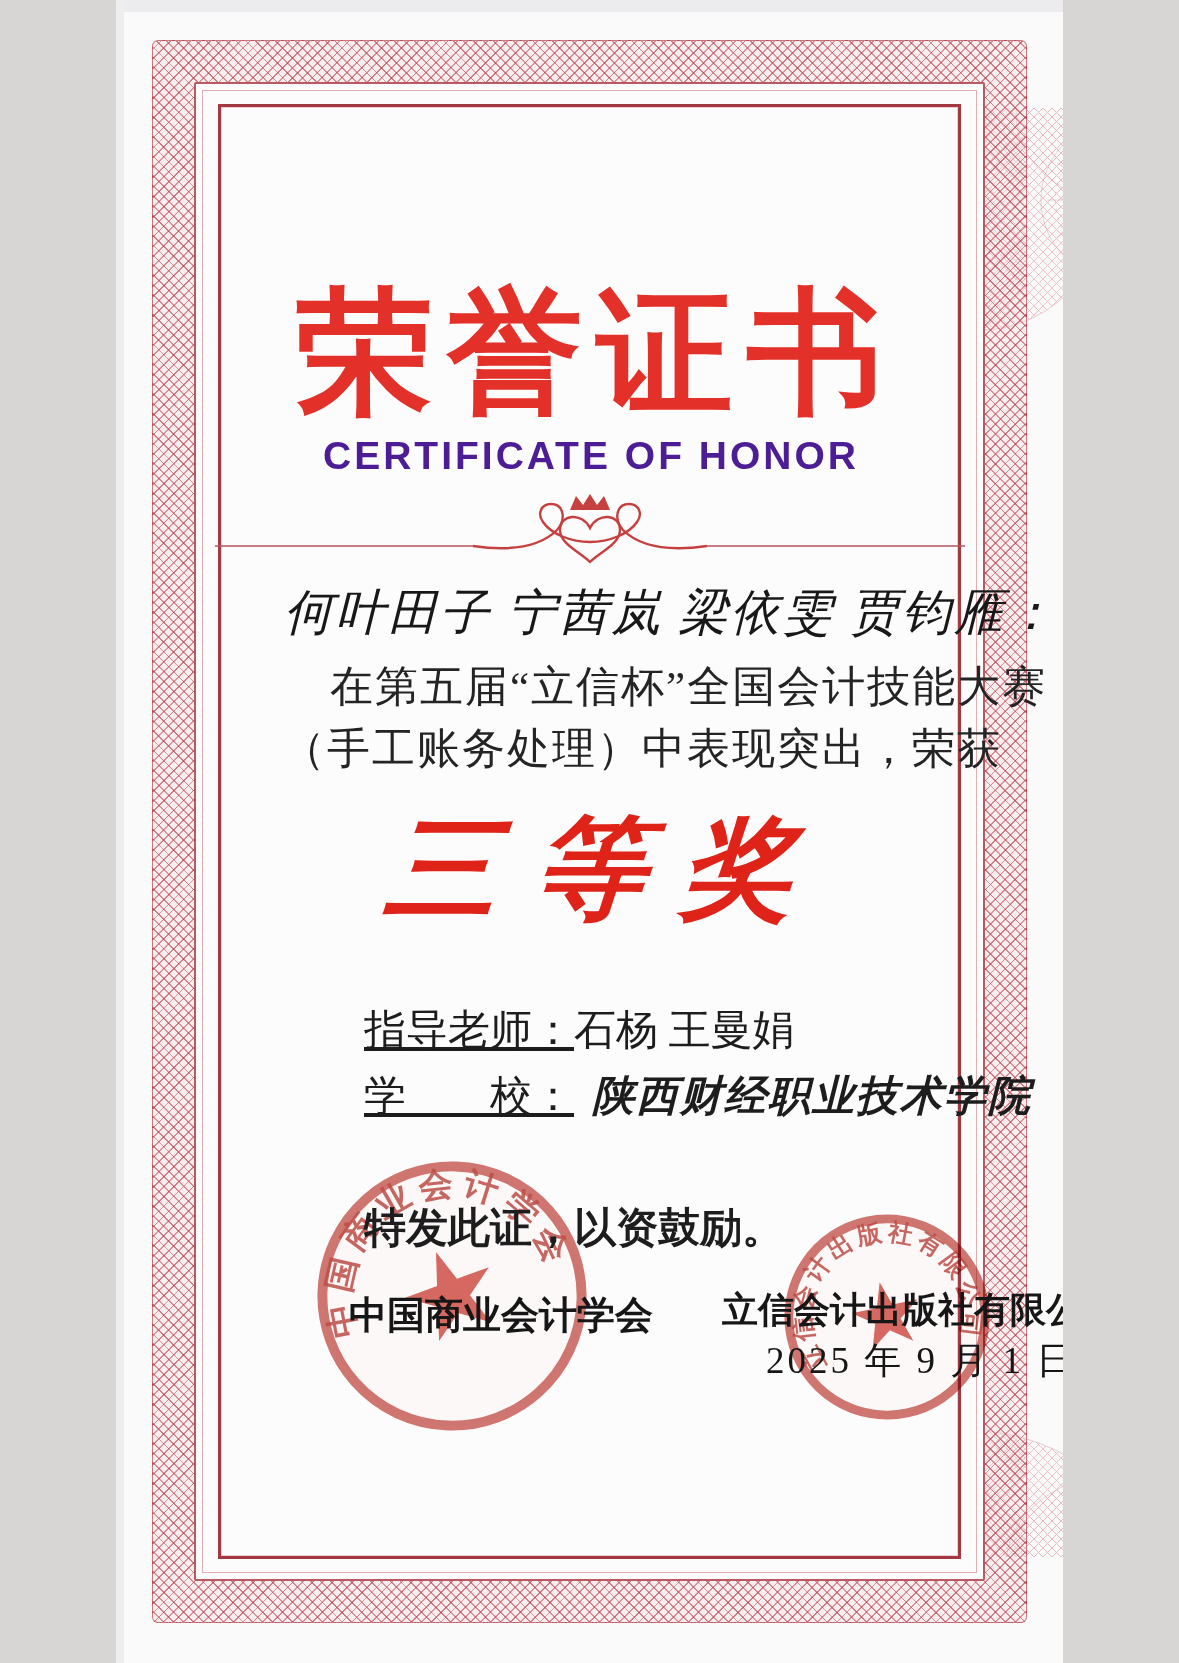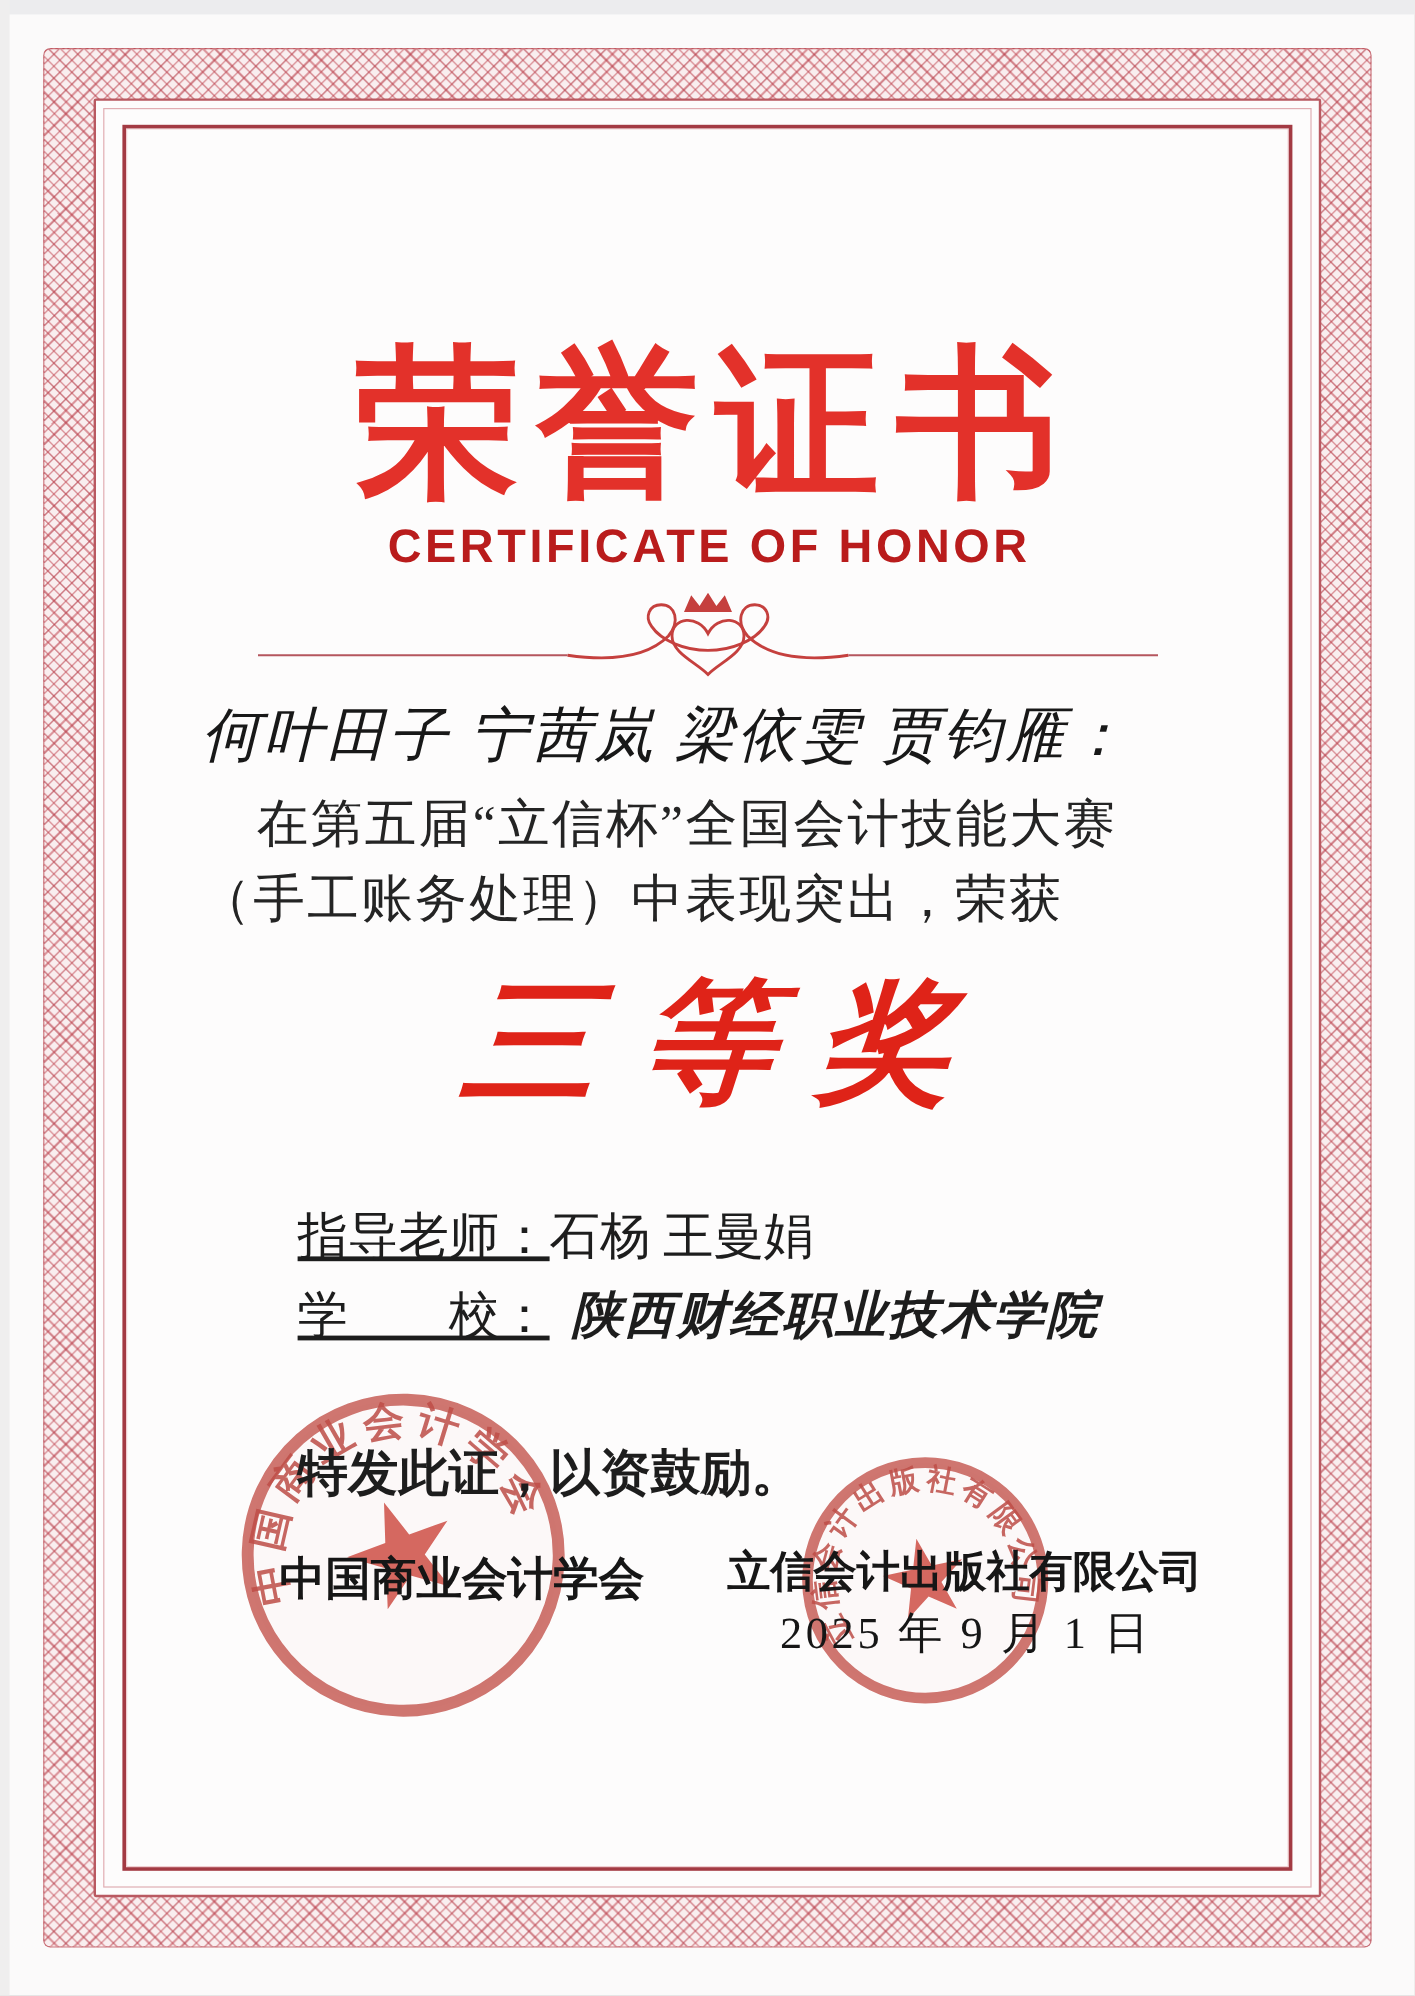--- a/index.html
+++ b/index.html
@@ -1,17 +1,17 @@
 <!DOCTYPE html>
 <html><head>
 <meta charset="utf-8">
 <style>
   html,body{margin:0;padding:0;background:#d8d6d4;}
   .photo{
-    position:relative;width:1179px;height:1663px;margin:0 auto;
+    position:relative;width:947px;height:1663px;margin:0 auto;
     background:#fbfafa;overflow:hidden;
     font-family:"Liberation Serif","DejaVu Serif",serif;
   }
   .photo-edge-top{position:absolute;left:0;top:0;width:100%;height:12px;background:#ececee;}
   .photo-edge-left{position:absolute;left:0;top:0;width:8px;height:100%;background:#efeeee;}
 
   
   .mesh-band{
     position:absolute;top:40px;bottom:40px;left:36px;right:36px;
     border:1px solid rgba(178,56,66,.65);border-radius:6px;
@@ -42,21 +42,21 @@
   .t{position:absolute;white-space:nowrap;}
   .title{
     top:278px;left:0;width:100%;text-align:center;
     font-family:"Liberation Sans","DejaVu Sans",sans-serif;
     font-weight:900;font-size:136px;line-height:1.1;
     letter-spacing:14px;text-indent:14px;color:#e3312a;z-index:2;
   }
   .subtitle{
     top:434px;left:0;width:100%;text-align:center;
     font-family:"Liberation Sans","DejaVu Sans",sans-serif;
-    font-weight:700;font-size:39px;letter-spacing:3px;text-indent:3px;color:#b91c1c;z-index:2;
+    font-weight:700;font-size:39px;letter-spacing:3px;text-indent:3px;color:#4c1d95;z-index:2;
   }
   .flourish{position:absolute;top:494px;left:50%;transform:translateX(-50%);z-index:2;}
   .recipients{
     top:580px;left:168px;font-size:49px;font-weight:400;font-style:italic;
     letter-spacing:3px;color:#181818;z-index:2;
   }
   .bodyline1{top:658px;left:214px;font-size:43px;letter-spacing:2px;color:#242424;z-index:2;}
   .bodyline2{top:720px;left:166px;font-size:43px;letter-spacing:2px;color:#242424;z-index:2;}
   .award{
     top:794px;left:0;width:100%;text-align:center;

